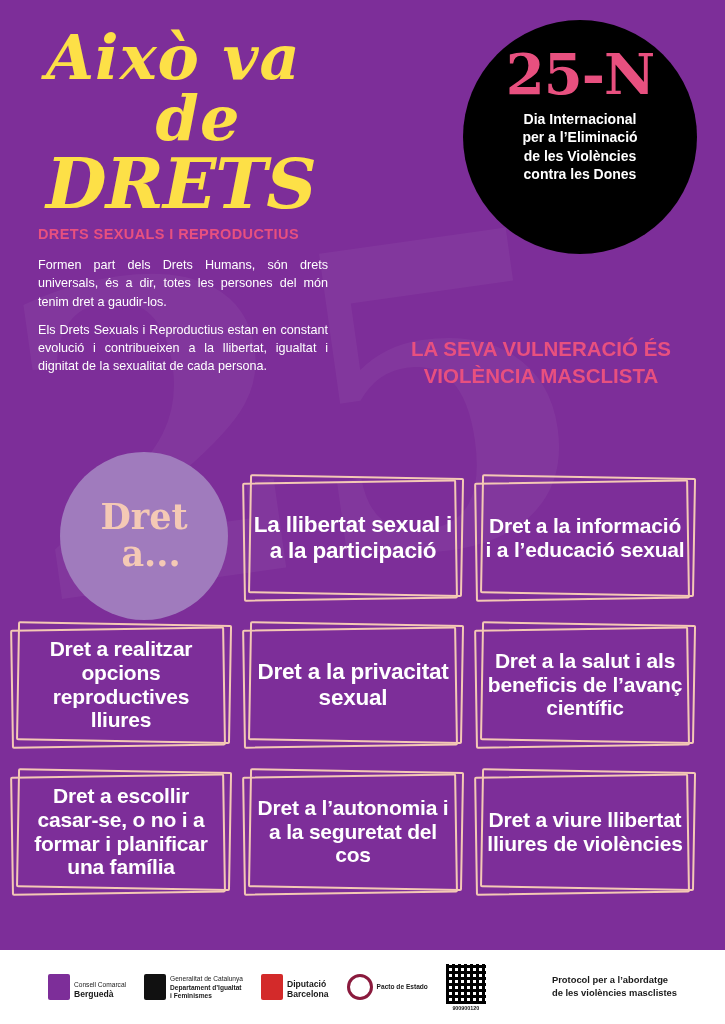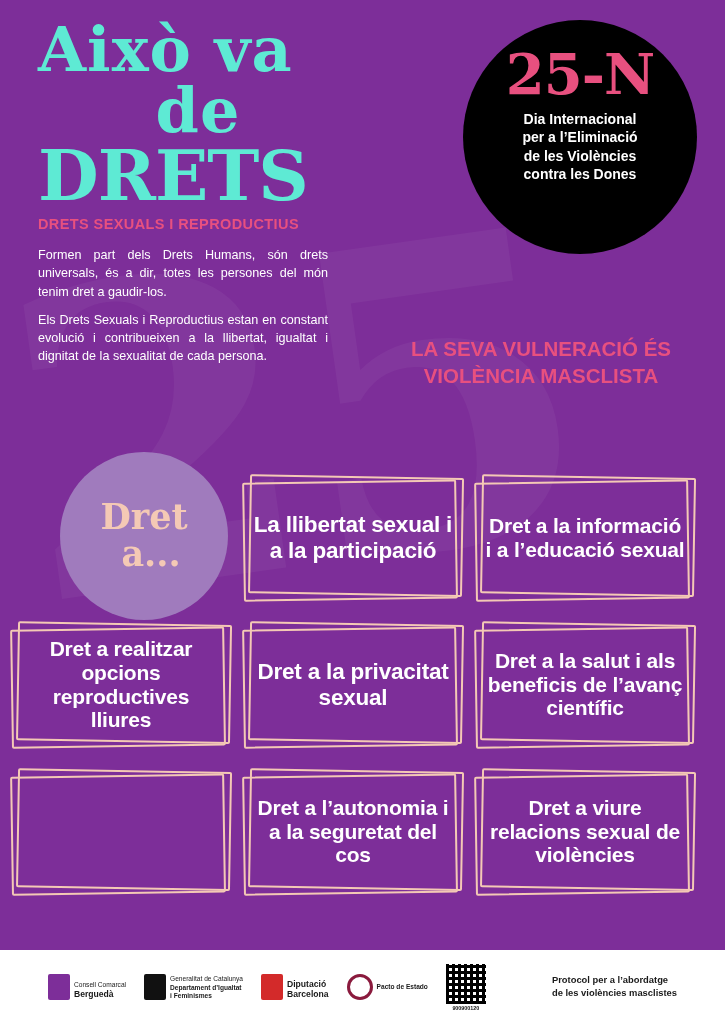--- a/index.html
+++ b/index.html
@@ -41,26 +41,27 @@
 
   
   .title-block {
     position: absolute;
     left: 38px;
     top: 20px;
     width: 400px;
   }
   .main-title {
     font-family: "DejaVu Serif", serif;
-    color: #5eead4;
+    color: #fde047;
     font-weight: 700;
     font-size: 60px;
     line-height: 0.98;
     letter-spacing: 1px;
-    margin: 0;
+    margin: 8px;
+    font-style: italic;
   }
   .main-title .l1 { display:block; font-size: 62px; }
   .main-title .l2 { display:block; font-size: 62px; text-align:center; padding-right: 80px;}
   .main-title .l3 { display:block; font-size: 70px; letter-spacing: -1px; }
 
   .subtitle {
     margin-top: 6px;
     color: #e8507f;
     font-weight: 700;
     font-size: 14.5px;
@@ -333,32 +334,33 @@
 
     <div class="card">
       <span class="frame f2"></span>
       <span class="frame f3"></span>
       <span class="label small">Dret a la salut i als beneficis de l’avanç científic</span>
     </div>
 
     <div class="card">
       <span class="frame f2"></span>
       <span class="frame f3"></span>
+      <span class="label small">Dret a escollir casar-se, o no i a formar i planificar una família</span>
     </div>
 
     <div class="card">
       <span class="frame f2"></span>
       <span class="frame f3"></span>
       <span class="label small">Dret a l’autonomia i a la seguretat del cos</span>
     </div>
 
     <div class="card">
       <span class="frame f2"></span>
       <span class="frame f3"></span>
-      <span class="label small">Dret a viure relacions sexual de violències</span>
+      <span class="label small">Dret a viure llibertat lliures de violències</span>
     </div>
 
   </div>
 
   <div class="footer">
 
     <div class="logo">
       <span class="mark"></span>
       <span class="txt">
         <span class="thin">Consell Comarcal</span><br>

